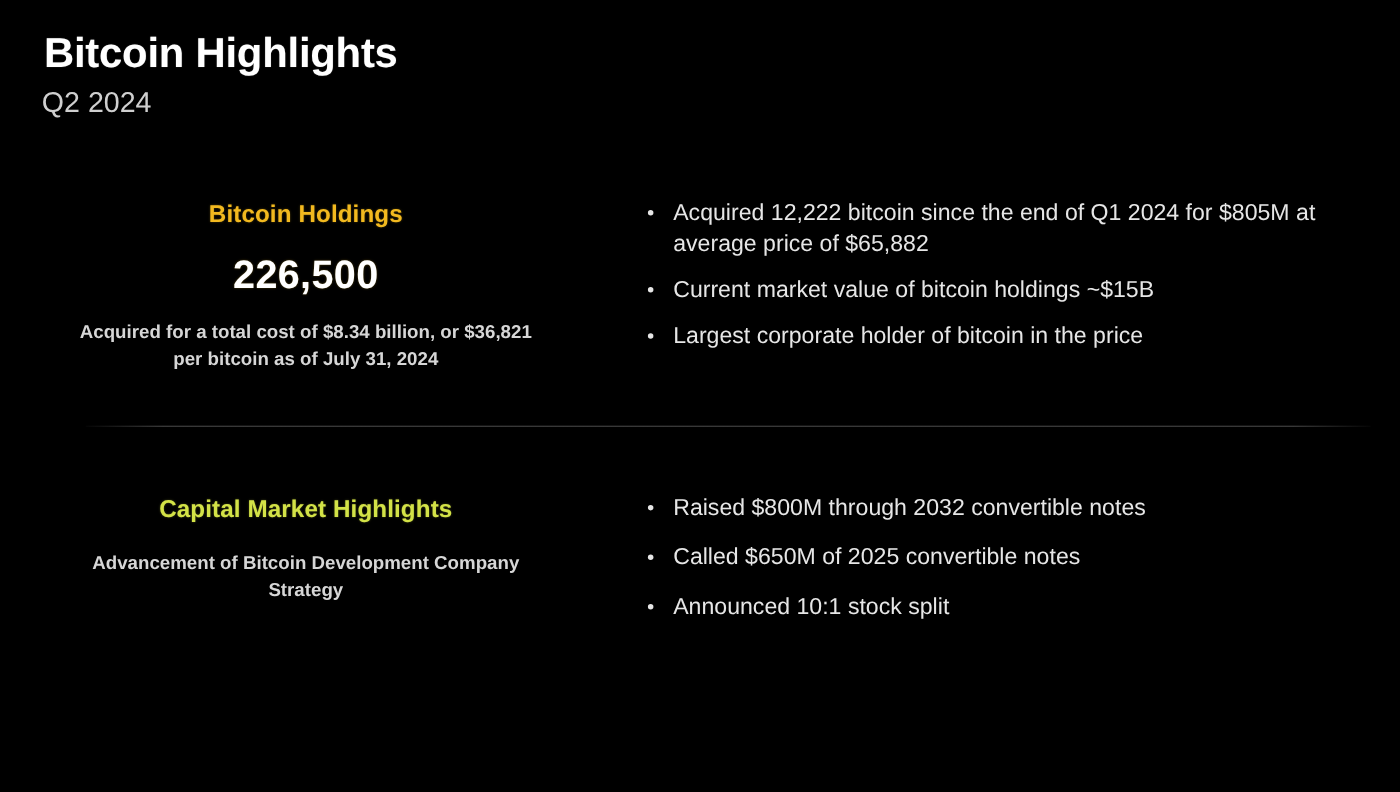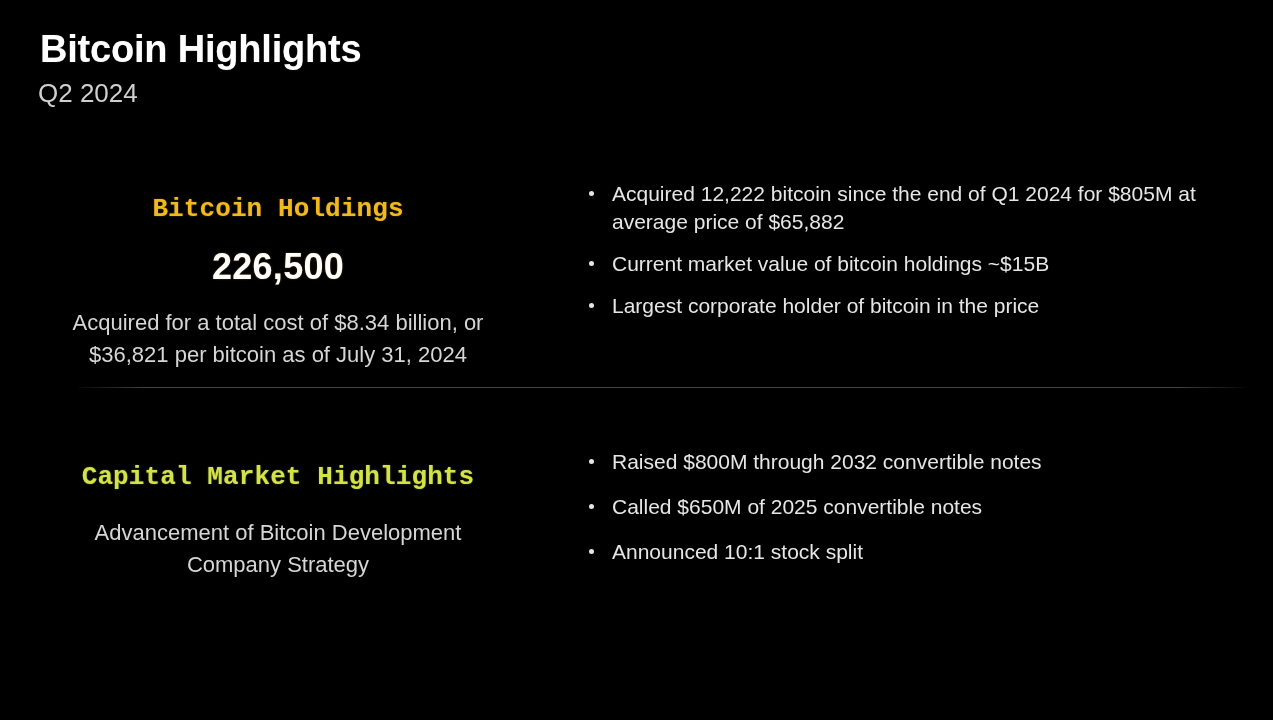--- a/index.html
+++ b/index.html
@@ -57,47 +57,46 @@
     flex: 0 0 556px;
     text-align: center;
     padding-top: 2px;
   }
   .section-right {
     flex: 1 1 auto;
     padding-left: 26px;
   }
 
   .section-heading {
-    font-size: 26px;
+    font-size: 22px;
     font-weight: bold;
-    margin: 12px;
+    margin: 0;
     line-height: 1.2;
     letter-spacing: 0.1px;
-    font-family: Liberation Mono, monospace;
   }
   .heading-gold  { color: #f2b91f; text-shadow: 0 0 2px rgba(242,185,31,0.35); }
   .heading-lime  { color: #d3e247; text-shadow: 0 0 2px rgba(211,226,71,0.35); }
 
   .section-bignumber {
     font-size: 36px;
     font-weight: bold;
     color: #ffffff;
     margin: 22px 0 0 0;
     line-height: 1.1;
     letter-spacing: 0.3px;
     text-shadow: 0 0 2px rgba(245,191,30,0.35);
   }
 
   .section-caption {
-    font-size: 22px;
+    font-size: 17px;
     color: #d6d6d6;
     margin: 20px auto 0 auto;
     line-height: 1.45;
     max-width: 430px;
-    font-weight: normal;
+    font-weight: bold;
   }
   #capital-caption { margin-top: 24px; max-width: 400px; }
 
   
   ul.bullet-list {
     list-style: none;
     margin: 0;
     padding: 0;
   }
   ul.bullet-list > li {

